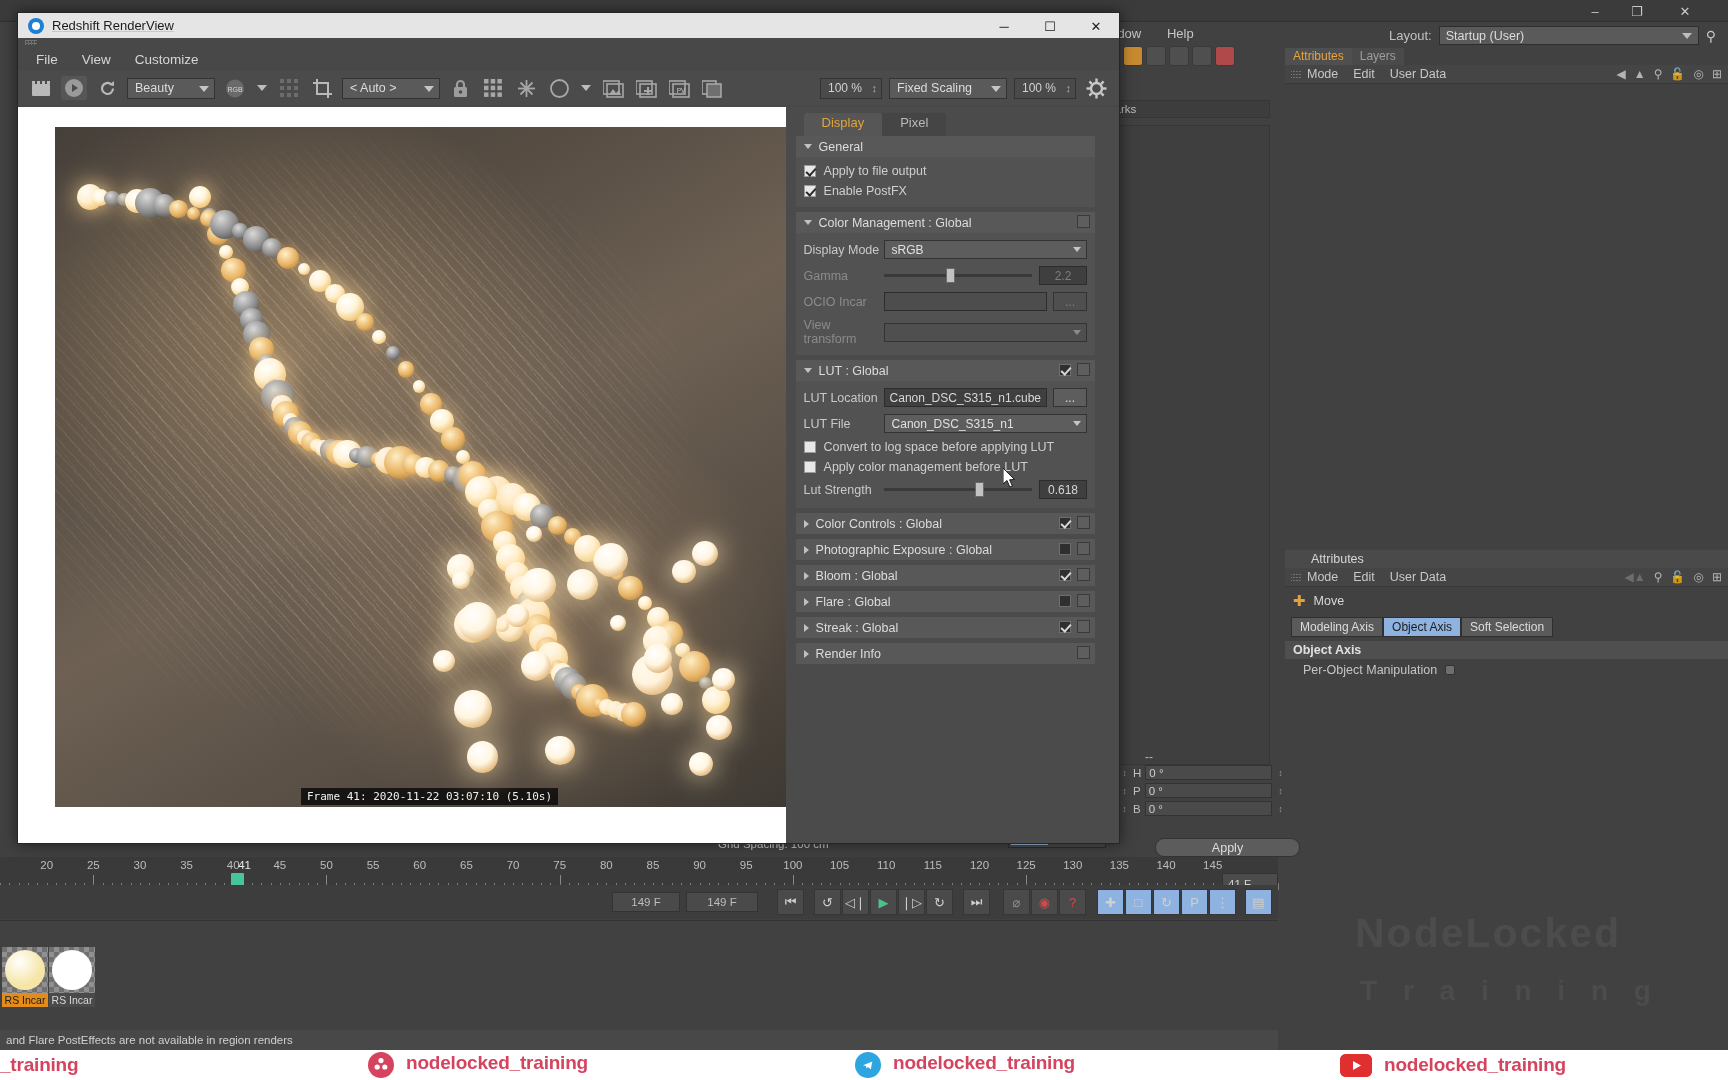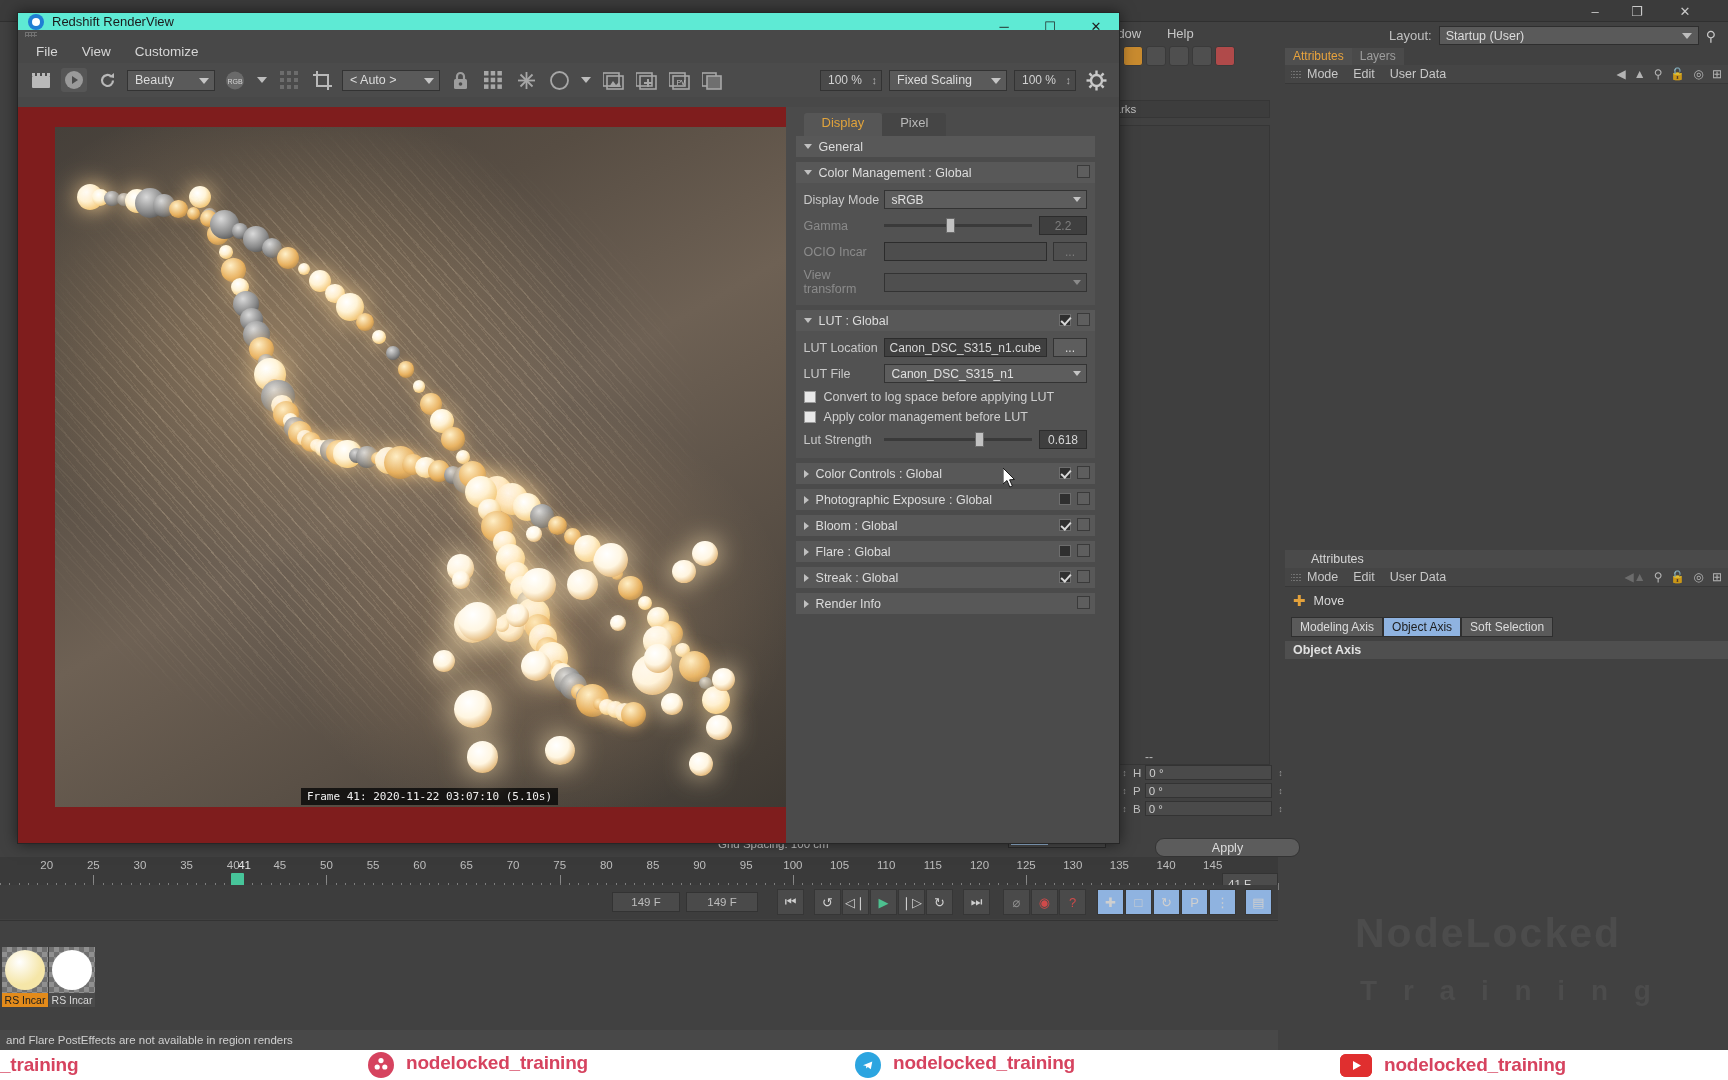--- a/index.html
+++ b/index.html
@@ -101,21 +101,21 @@
       linear-gradient(45deg,#909090 25%,#707070 25%,#707070 75%,#909090 75%);
     background-size:10px 10px; background-position:0 0,5px 5px;
     display:flex; align-items:center; justify-content:center; }
   .mat-sphere { width:40px; height:40px; border-radius:50%; }
   .mat-label { font-size:10.5px; text-align:center; padding:1px 0; }
   
   #rsv {
     position:absolute; left:17px; top:12px; width:1103px; height:832px;
     background:#484848; border:1px solid #262626; box-shadow:0 0 14px rgba(0,0,0,.55);
   }
-  .rsv-title { height:17px; background:#5eead4; display:flex; align-items:center; position:relative; }
+  .rsv-title { height:25px; background:#e5e5e5; display:flex; align-items:center; position:relative;text-decoration:underline; }
   .rsv-logo { width:16px; height:16px; border-radius:50%; background:#1f7fd4; margin-left:10px; position:relative; }
   .rsv-logo:after { content:""; position:absolute; left:4px; top:4px; width:8px; height:8px;
     border-radius:50%; background:#fff; }
   .rsv-title-text { margin-left:8px; color:#1b1b1b; font-size:13px; }
   .rsv-winbtns { position:absolute; right:0; top:0; display:flex; height:27px; }
   .rsv-winbtn { width:46px; display:flex; align-items:center; justify-content:center; color:#202020; font-size:13px; }
   .rsv-dragbar { height:9px; background:#484848; position:relative; }
   .rsv-dragbar:before { content:""; position:absolute; left:7px; top:2px; width:12px; height:5px;
     background-image:linear-gradient(90deg,#8e8e8e 1px,transparent 1px),linear-gradient(#8e8e8e 1px,transparent 1px);
     background-size:3px 3px; opacity:.6;}
@@ -125,21 +125,21 @@
   .tb-icon { width:26px; height:24px; display:flex; align-items:center; justify-content:center; color:#b9b9b9; }
   .tb-combo { background:#5a5a5a; border:1px solid #333; height:21px; color:#dcdcdc; font-size:12.5px;
     display:flex; align-items:center; padding:0 18px 0 7px; position:relative; }
   .tb-combo .arrow { position:absolute; right:5px; top:7px;
     border-left:5px solid transparent; border-right:5px solid transparent; border-top:6px solid #c5c5c5; }
   .tb-spin { background:#4a4a4a; border:1px solid #333; height:21px; color:#d2d2d2; font-size:12px;
     display:flex; align-items:center; padding:0 14px 0 7px; position:relative; }
   .tb-spin:after { content:"\2195"; position:absolute; right:4px; top:3px; font-size:11px; color:#a9a9a9; }
   
   .rsv-body { position:absolute; left:0; top:94px; right:0; bottom:0; display:flex; }
-  .rsv-canvas { width:810px; position:relative; background:#7f1d1d; overflow:hidden; }
+  .rsv-canvas { width:810px; position:relative; background:#ffffff; overflow:hidden; }
   .render-img {
     position:absolute; left:37px; top:20px; width:735px; height:680px;
     background:
       radial-gradient(ellipse 60% 50% at 30% 30%, rgba(255,210,150,.30), transparent 70%),
       radial-gradient(ellipse 50% 45% at 65% 72%, rgba(255,200,140,.22), transparent 70%),
       linear-gradient(150deg,#46403a 0%,#574d43 28%,#6e6154 50%,#5a5046 72%,#3e3933 100%);
     overflow:hidden;
   }
   .render-img:before {
     content:""; position:absolute; inset:0;
@@ -289,20 +289,24 @@
       <div style="display:flex; align-items:center; gap:8px; padding:5px 0 3px 8px;">
         <span style="color:#e3a13b; font-size:15px;">✚</span>
         <span style="font-size:12.5px; color:#d8d8d8;">Move</span>
       </div>
       <div class="seg-row">
         <div class="seg">Modeling Axis</div>
         <div class="seg active">Object Axis</div>
         <div class="seg">Soft Selection</div>
       </div>
       <div class="sec-head">Object Axis</div>
+      <div class="prop-row">
+        <span>Per-Object Manipulation</span>
+        <span class="chk-dot"></span>
+      </div>
     </div>
   </div>
 
   <div class="coord">
     <div class="coord-row">
       <span class="spin">↕</span>
       <span>H</span>
       <span class="cfield">0 °</span>
       <span class="spin">↕</span>
     </div>
@@ -873,20 +877,30 @@
         <div class="opt-tab active">Display</div>
         <div class="opt-tab">Pixel</div>
       </div>
       <div class="opt-scroll">
 
         <div class="grp">
           <div class="grp-head">
             <span class="tri open"></span>
             <span>General</span>
           </div>
+          <div class="grp-body">
+            <div class="ckrow">
+              <span class="cbox white on"></span>
+              <span>Apply to file output</span>
+            </div>
+            <div class="ckrow" style="margin-bottom:0;">
+              <span class="cbox white on"></span>
+              <span>Enable PostFX</span>
+            </div>
+          </div>
         </div>
 
         <div class="grp">
           <div class="grp-head">
             <span class="tri open"></span>
             <span>Color Management  : Global</span>
             <span class="grp-right">
                 <span class="minibtn"></span>
               </span>
           </div>

